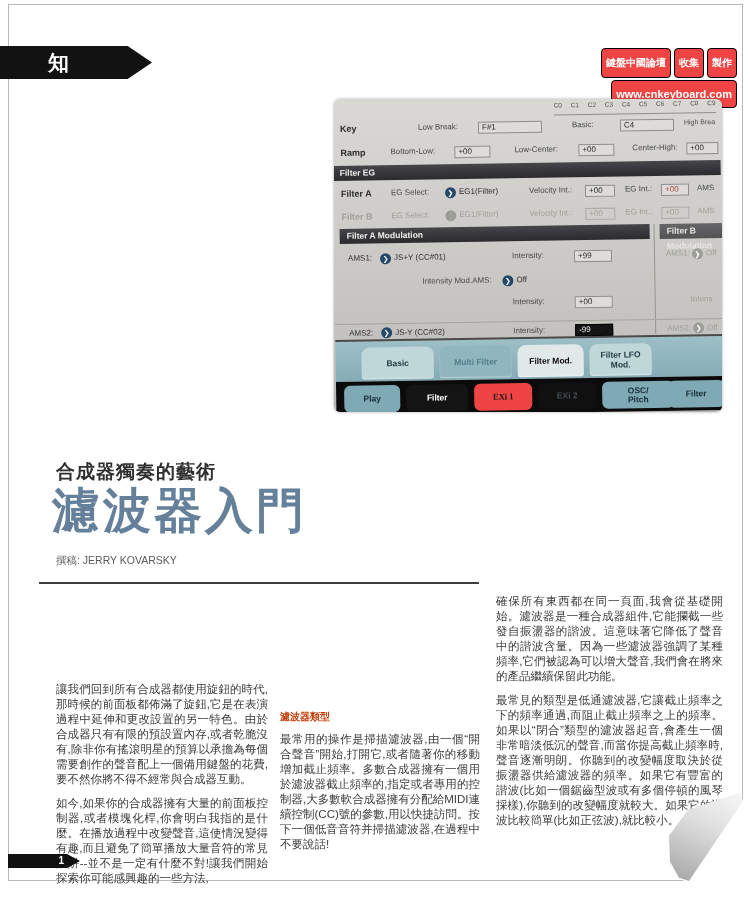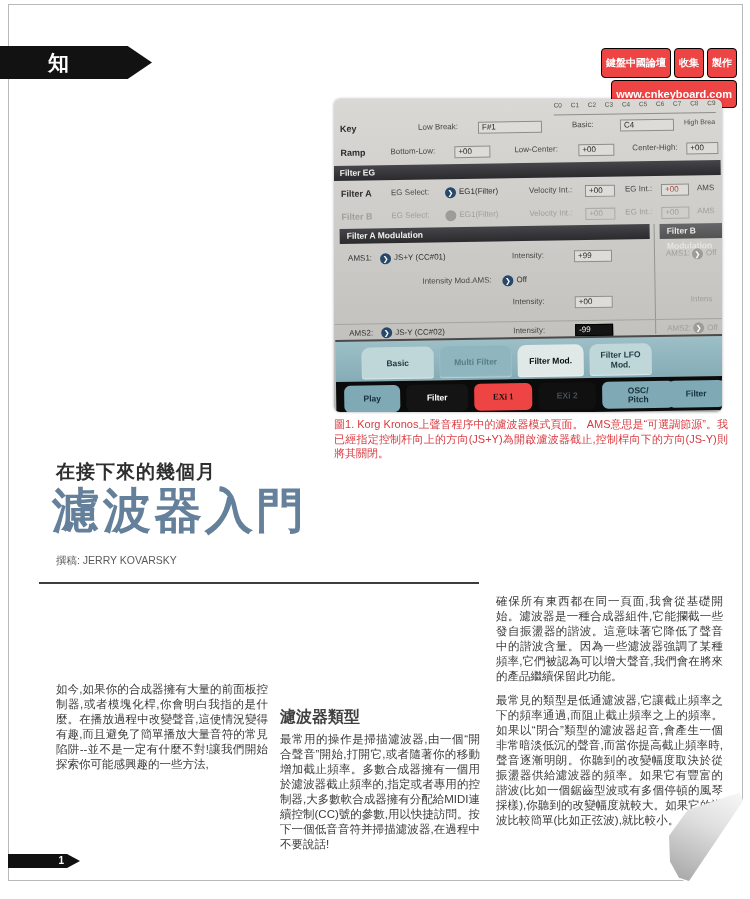--- a/index.html
+++ b/index.html
@@ -82,21 +82,21 @@
   .rule { position:absolute; left:30px; top:577px; width:440px; height:2px; background:#3d3d3d; }
 
   
   .intro { position:absolute; left:47px; top:589px; width:421px; font-size:13px; font-weight:bold;
            color:#1f1f1f; line-height:21px; text-align:justify; }
   .bodytext { font-size:11.5px; line-height:15px; color:#3a3a3a; text-align:justify; }
   .col1 { position:absolute; left:47px;  top:677px; width:212px; }
   .col2 { position:absolute; left:271px; top:677px; width:200px; }
   .col3 { position:absolute; left:487px; top:589px; width:227px; }
   .bodytext p + p { margin-top:9px; }
-  .subhead { font-size:16px; font-weight:bold; color:#404040; margin:27px 0 8px 0; }
+  .subhead { font-size:10px; font-weight:bold; color:#c2410c; margin:27px 0 8px 0; }
 
   
   .pagenum { position:absolute; left:-1px; top:849px; width:72px; height:14px; background:#111;
              clip-path:polygon(0 0, 82% 0, 100% 50%, 82% 100%, 0 100%);
              color:#fff; font-size:10px; font-weight:bold; text-align:right;
              line-height:14px; padding-right:16px; }
 
   
   .curl { position:absolute; right:-1px; bottom:-1px; width:100px; height:108px; }
   .curl-under { position:absolute; inset:0; background:linear-gradient(315deg,#ffffff 55%,#e9e9e9 72%,#dcdcdc 100%);
@@ -239,30 +239,30 @@
         <div class="bbtn off" style="left:202px;width:58px">EXi 2</div>
         <div class="bbtn" style="left:266px;width:72px">OSC/
 Pitch</div>
         <div class="bbtn" style="left:332px;width:56px">Filter</div>
         <div class="bbtn" style="left:382px;width:40px">Amp
 Driver</div>
       </div>
     </div>
   </div>
 
-  <p class="caption">圖1. Korg Kronos上聲音程序中的濾波器模式頁面。 AMS意思是“可選調節源”。我已經指定控制杆向上的方向(JS+Y)為開啟濾波器截止,控制桿向下的方向(JS-Y)則將其關閉。</p>
-
-  <div class="kicker">在接下來的幾個月</div>
+
+  <div class="kicker">合成器獨奏的藝術</div>
   <h1 class="title">濾波器入門</h1>
   <div class="byline">撰稿: JERRY KOVARSKY</div>
 
   <div class="rule"></div>
 
 
   <div class="col1 bodytext">
+    <p>讓我們回到所有合成器都使用旋鈕的時代,那時候的前面板都佈滿了旋鈕,它是在表演過程中延伸和更改設置的另一特色。由於合成器只有有限的預設置內存,或者乾脆沒有,除非你有搖滾明星的預算以承擔為每個需要創作的聲音配上一個備用鍵盤的花費,要不然你將不得不經常與合成器互動。</p>
     <p>如今,如果你的合成器擁有大量的前面板控制器,或者模塊化桿,你會明白我指的是什麼。在播放過程中改變聲音,這使情況變得有趣,而且避免了簡單播放大量音符的常見陷阱--並不是一定有什麼不對!讓我們開始探索你可能感興趣的一些方法,</p>
   </div>
 
   <div class="col2 bodytext">
     <div class="subhead">濾波器類型</div>
     <p>最常用的操作是掃描濾波器,由一個“開合聲音”開始,打開它,或者隨著你的移動增加截止頻率。多數合成器擁有一個用於濾波器截止頻率的,指定或者專用的控制器,大多數軟合成器擁有分配給MIDI連續控制(CC)號的參數,用以快捷訪問。按下一個低音音符并掃描濾波器,在過程中不要說話!</p>
   </div>
 
   <div class="col3 bodytext">
     <p>確保所有東西都在同一頁面,我會從基礎開始。濾波器是一種合成器組件,它能攔截一些發自振盪器的諧波。這意味著它降低了聲音中的諧波含量。因為一些濾波器強調了某種頻率,它們被認為可以增大聲音,我們會在將來的產品繼續保留此功能。</p>

